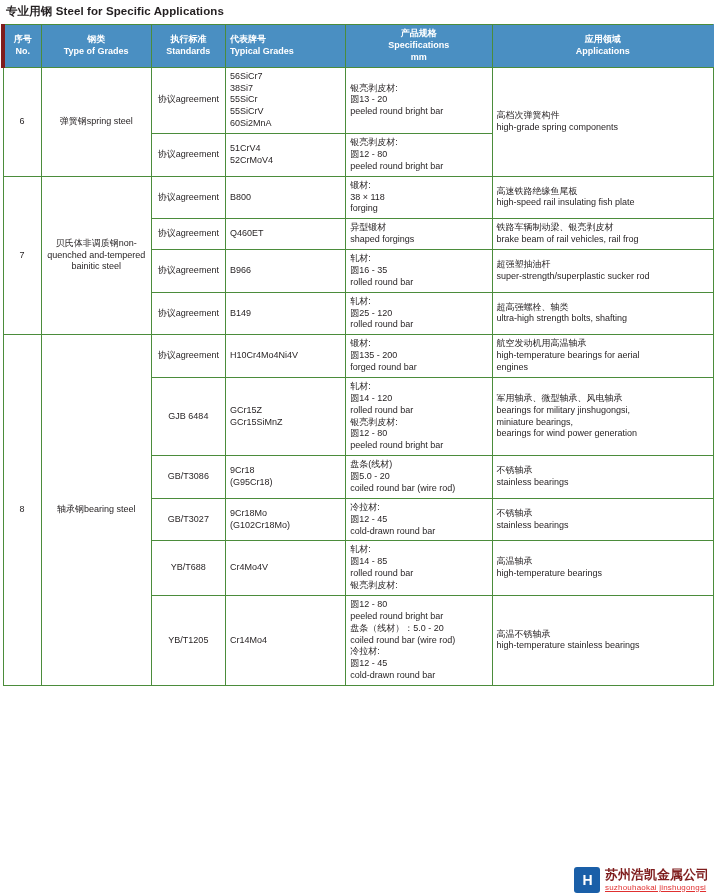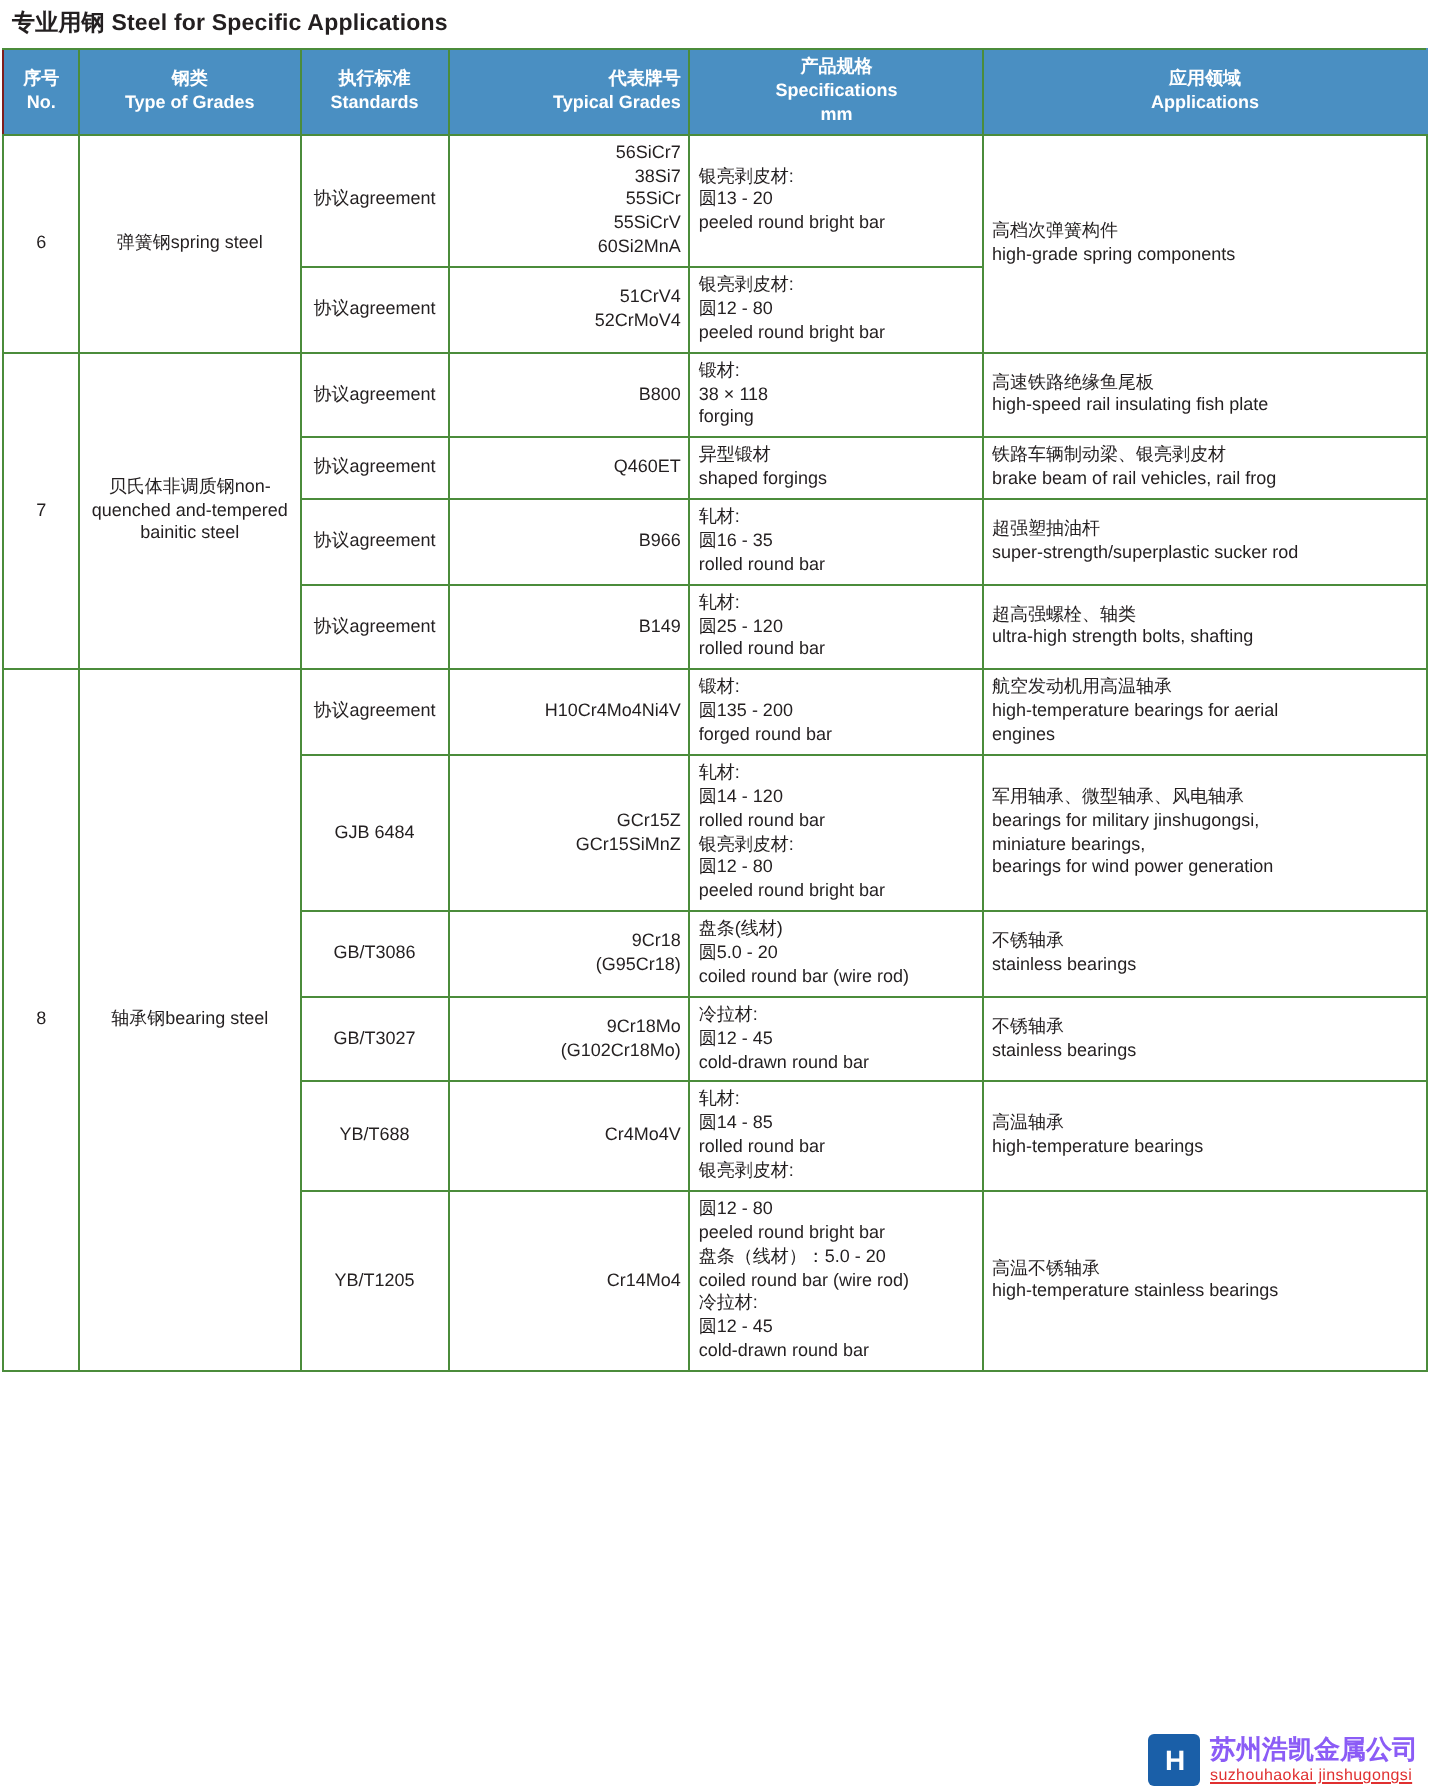--- a/index.html
+++ b/index.html
@@ -38,26 +38,26 @@
   thead th {
     background: #4a8fc2;
     color: #ffffff;
     font-weight: bold;
     text-align: center;
     font-size: 9.5px;
     line-height: 1.35;
     padding: 5px 3px;
     border: 1px solid #ffffff;
   }
-  thead th.first { border-left: 1px solid #7f1d1d; }
+  thead th.first { border-left: 4px solid #7f1d1d; }
   thead th.last { border-right: 1px solid #4a8fc2; }
   .c-no { width: 38px; text-align: center; font-size: 10px; }
   .c-type { width: 110px; text-align: center; }
   .c-std { width: 74px; text-align: center; margin-left: 38px; }
-  .c-grade { width: 120px; text-align: right; margin-top: 15px; }
+  .c-grade { width: 120px; text-align: left; margin-top: 15px; }
   .c-spec { width: 146px; text-align: left; padding-left: 6px; }
   .c-app { width: 221px; text-align: left; padding-left: 6px; }
   .cn { display: block; }
   .en { display: block; }
   .grade-lines span { display: block; }
   .spec-lines span { display: block; }
   .app-lines span { display: block; }
   .footer {
     position: absolute;
     right: 6px;
@@ -75,21 +75,21 @@
     font-size: 14px;
     display: flex;
     align-items: center;
     justify-content: center;
     letter-spacing: -1px;
   }
   .footer .ftext { line-height: 1.15; }
   .footer .fcn {
     font-size: 13px;
     font-weight: bold;
-    color: #8b5cf6;
+    color: #7f1d1d;
     display: block;
   }
   .footer .fen {
     font-size: 8px;
     color: #e03030;
     display: block;
     letter-spacing: 0.2px;
     text-decoration: underline;
   }
 </style>

